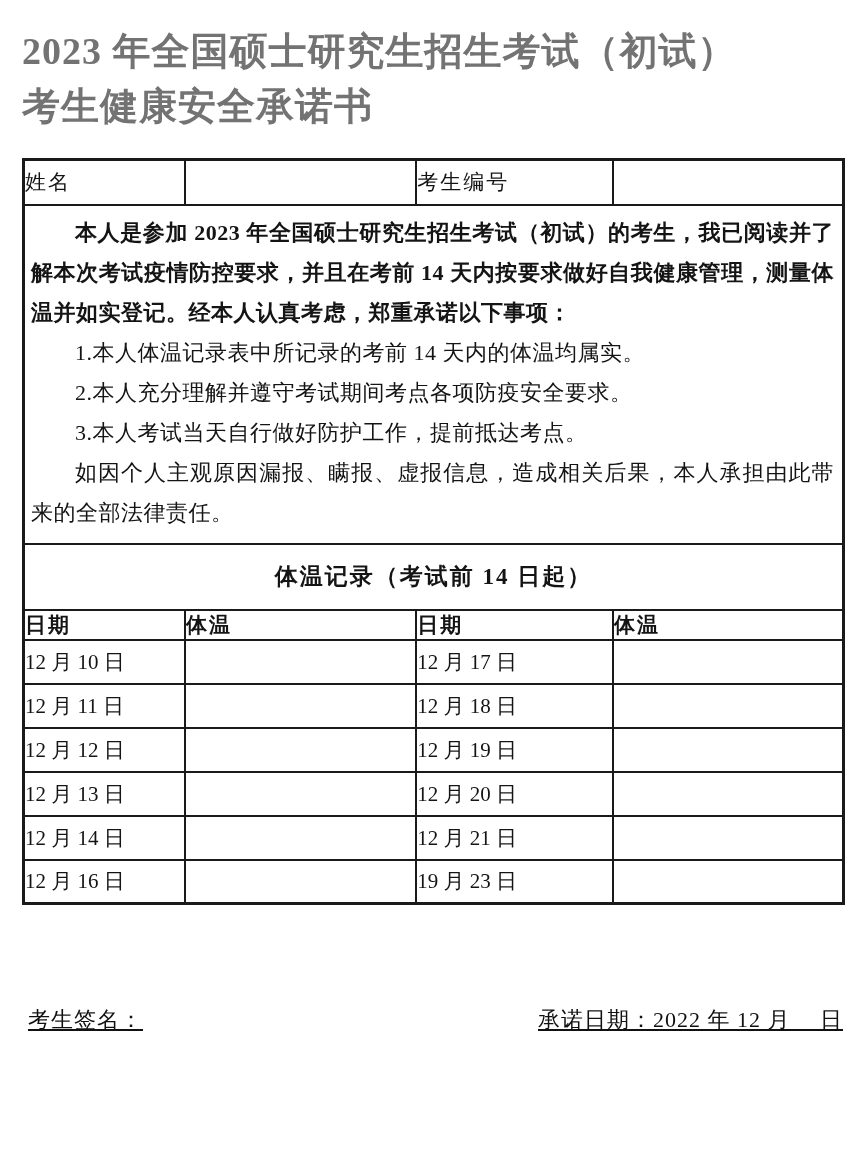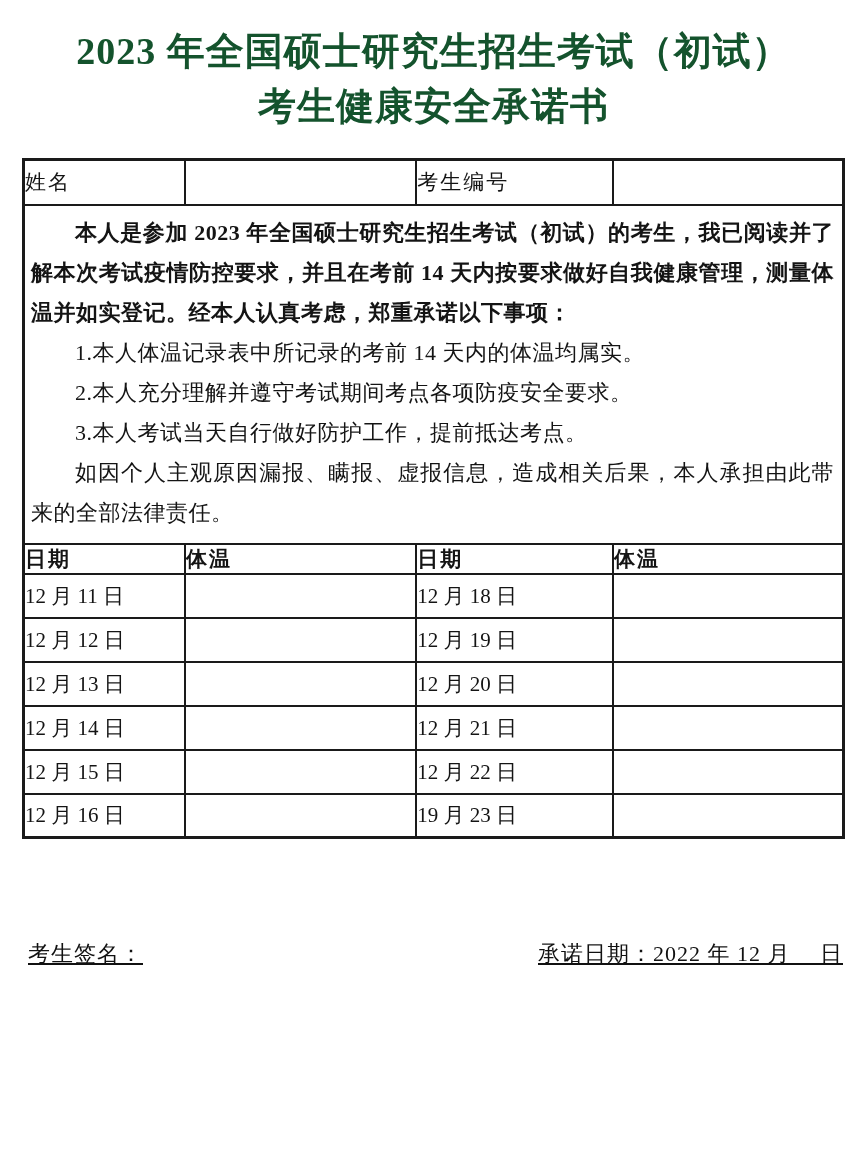--- a/index.html
+++ b/index.html
@@ -10,26 +10,26 @@
   }
   .page {
     width: 866px;
     height: 1161px;
     background: #ffffff;
     padding: 24px 21px 0 22px;
     position: relative;
     overflow: hidden;
   }
   .title {
-    text-align: center;
+    text-align: left;
     font-weight: 700;
     font-size: 38px;
     line-height: 55px;
     letter-spacing: 1px;
-    color: #14532d;
+    color: #737373;
   }
   table.form {
     width: 100%;
     border-collapse: collapse;
     margin-top: 24px;
     table-layout: fixed;
   }
   table.form, table.form td { border: 2px solid #1a1a1a; }
   table.form { border-width: 3px; }
   td {
@@ -111,28 +111,37 @@
     <tr>
       <td colspan="4" class="commitment">
         <p class="bold indent">本人是参加 2023 年全国硕士研究生招生考试（初试）的考生，我已阅读并了解本次考试疫情防控要求，并且在考前 14 天内按要求做好自我健康管理，测量体温并如实登记。经本人认真考虑，郑重承诺以下事项：</p>
         <p class="indent">1.本人体温记录表中所记录的考前 14 天内的体温均属实。</p>
         <p class="indent">2.本人充分理解并遵守考试期间考点各项防疫安全要求。</p>
         <p class="indent">3.本人考试当天自行做好防护工作，提前抵达考点。</p>
         <p class="indent">如因个人主观原因漏报、瞒报、虚报信息，造成相关后果，本人承担由此带来的全部法律责任。</p>
       </td>
     </tr>
 
+    <tr>
+      <td colspan="4" class="temp-title">体温记录（考试前 14 日起）</td>
+    </tr>
 
     <tr class="head-row">
       <td class="c label">日期</td>
       <td class="c label">体温</td>
       <td class="c label">日期</td>
       <td class="c label">体温</td>
     </tr>
 
+    <tr class="date-row">
+      <td class="c">12 月 10 日</td>
+      <td class="c"></td>
+      <td class="c">12 月 17 日</td>
+      <td class="c"></td>
+    </tr>
     <tr class="date-row">
       <td class="c">12 月 11 日</td>
       <td class="c"></td>
       <td class="c">12 月 18 日</td>
       <td class="c"></td>
     </tr>
     <tr class="date-row">
       <td class="c">12 月 12 日</td>
       <td class="c"></td>
       <td class="c">12 月 19 日</td>
@@ -144,26 +153,20 @@
       <td class="c">12 月 20 日</td>
       <td class="c"></td>
     </tr>
     <tr class="date-row">
       <td class="c">12 月 14 日</td>
       <td class="c"></td>
       <td class="c">12 月 21 日</td>
       <td class="c"></td>
     </tr>
     <tr class="date-row">
-      <td class="c">12 月 15 日</td>
-      <td class="c"></td>
-      <td class="c">12 月 22 日</td>
-      <td class="c"></td>
-    </tr>
-    <tr class="date-row">
       <td class="c">12 月 16 日</td>
       <td class="c"></td>
       <td class="c">19 月 23 日</td>
       <td class="c"></td>
     </tr>
   </tbody>
     </table>
 
   <div class="sig-row">
     <span>考生签名：</span>

